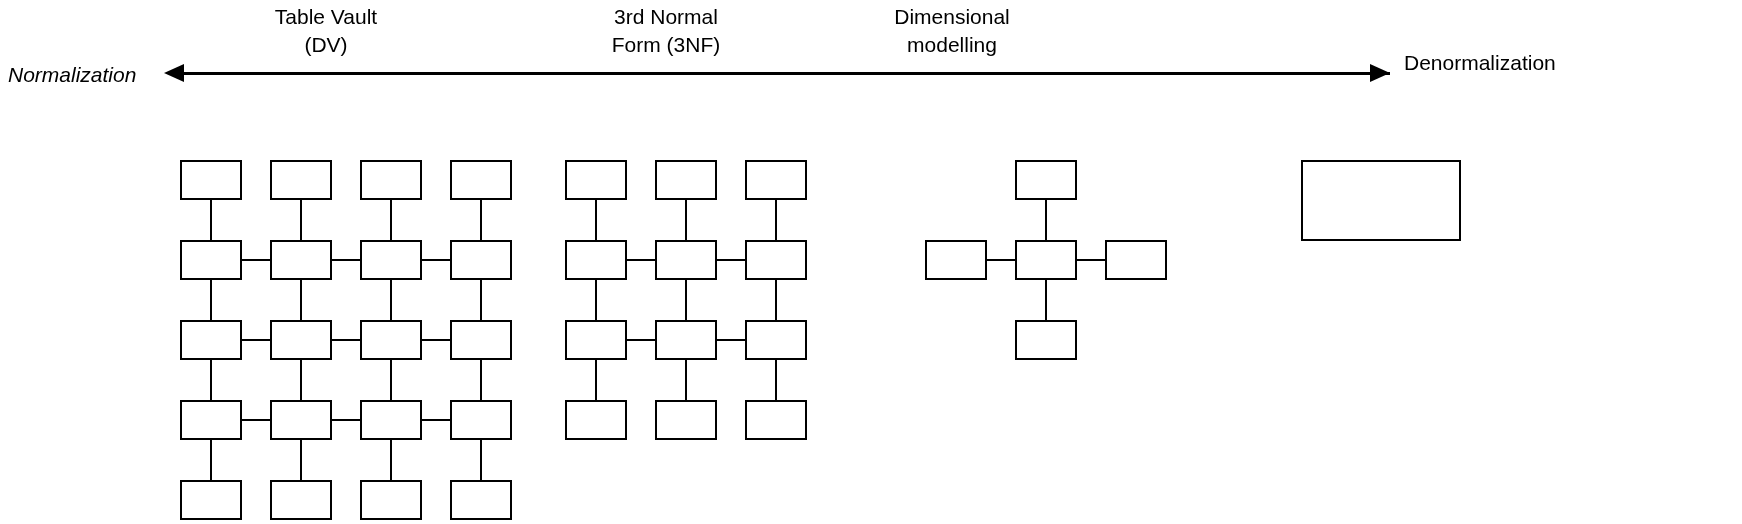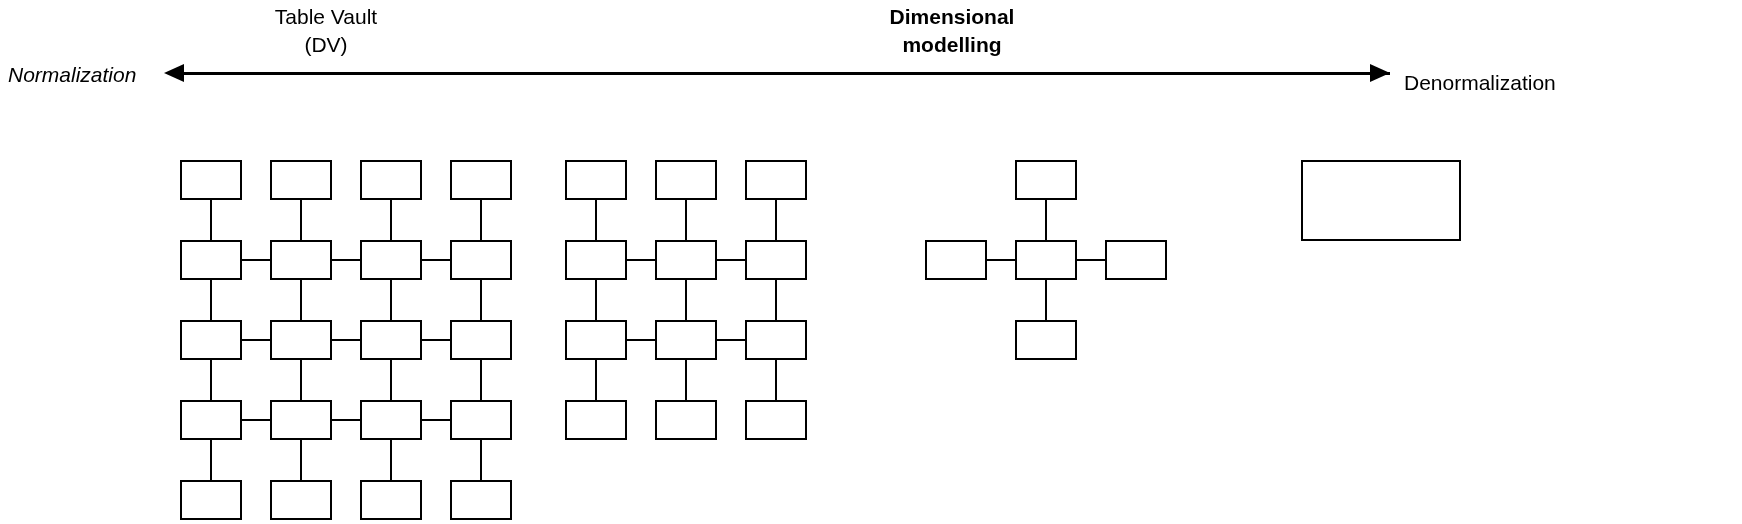--- a/index.html
+++ b/index.html
@@ -18,21 +18,21 @@
 
   
   .axis-label {
     position: absolute;
     font-size: 21px;
     color: #000000;
     white-space: nowrap;
     line-height: 1;
   }
   #axis-label-left  { left: 8px;  top: 64px; font-style: italic; }
-  #axis-label-right { left: 1404px; top: 72px; }
+  #axis-label-right { left: 1404px; top: 52px; }
 
   .axis-line {
     position: absolute;
     left: 170px;
     top: 72px;
     width: 1220px;
     height: 3px;
     background: #000000;
   }
   .arrow-head {
@@ -57,21 +57,21 @@
     position: absolute;
     top: 3px;
     font-size: 21px;
     color: #000000;
     text-align: center;
     line-height: 1.32;
     white-space: pre-line;
   }
   #caption-dv   { left: 216px;  width: 220px; }
   #caption-3nf  { left: 556px;  width: 220px; }
-  #caption-dim  { left: 842px;  width: 220px; font-weight: bold; }
+  #caption-dim  { left: 842px;  width: 220px; }
   #caption-obt  { left: 1170px; width: 220px; }
 
   
   .node-box {
     position: absolute;
     box-sizing: border-box;
     border: 2.2px solid #000000;
     background: #ffffff;
     z-index: 2;
   }
@@ -94,20 +94,22 @@
 
   <div class="axis-label" id="axis-label-right">Denormalization</div>
 
   <div class="axis-line"></div>
   <div class="arrow-head" id="arrow-head-left"></div>
   <div class="arrow-head" id="arrow-head-right"></div>
 
   <div class="section-caption" id="caption-dv">Table Vault
 (DV)</div>
 
+  <div class="section-caption" id="caption-3nf">3rd Normal
+Form (3NF)</div>
 
   <div class="section-caption" id="caption-dim">Dimensional
 modelling</div>
 
 
   <div class="diagram-group" id="diagram-data-vault">
       <div class="link v" style="left: 209.9px; top: 200px; height: 40px;"></div>
       <div class="link v" style="left: 209.9px; top: 280px; height: 40px;"></div>
       <div class="link v" style="left: 209.9px; top: 360px; height: 40px;"></div>
       <div class="link v" style="left: 209.9px; top: 440px; height: 40px;"></div>

